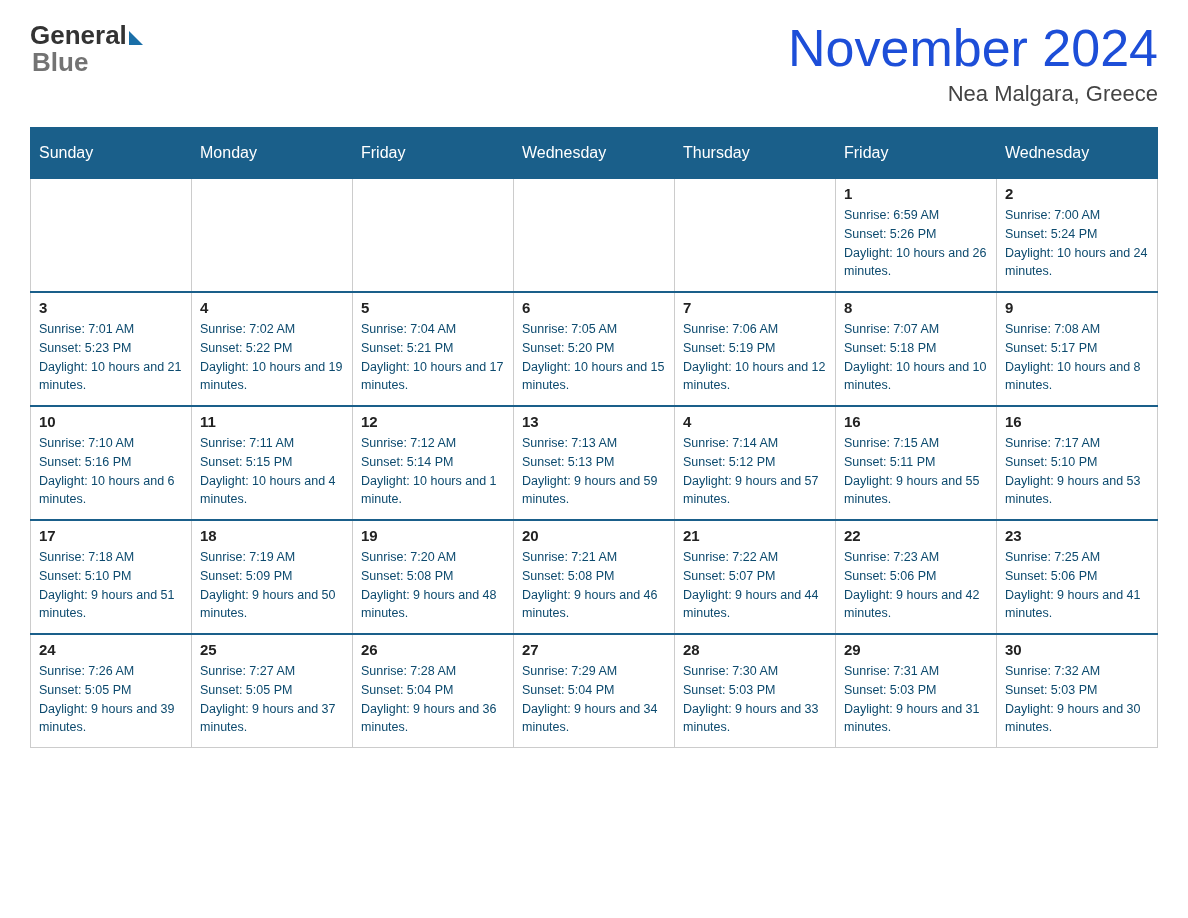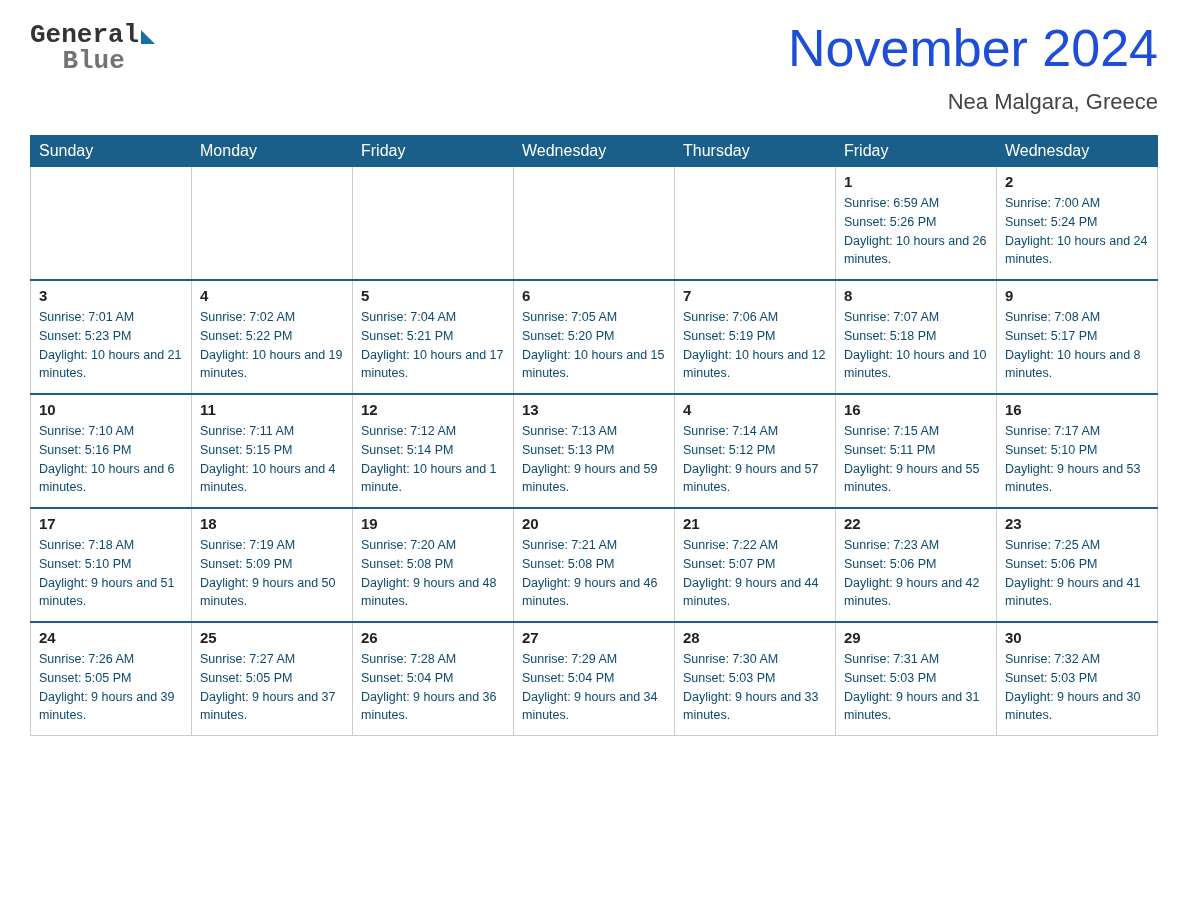--- a/index.html
+++ b/index.html
@@ -12,22 +12,21 @@
     }
     .header {
       display: flex;
       justify-content: space-between;
       align-items: flex-start;
       margin-bottom: 20px;
     }
     .logo {
       display: flex;
       flex-direction: column;
-      align-items: center;
-      font-family: Liberation Mono, monospace;
+      align-items: flex-start;
     }
     .logo-top {
       display: flex;
       align-items: center;
     }
     .logo-general {
       font-size: 26px;
       font-weight: bold;
       color: #333;
     }
@@ -52,32 +51,32 @@
     }
     .month-title {
       font-size: 52px;
       font-weight: normal;
       color: #1d4ed8;
       line-height: 1.1;
     }
     .location {
       font-size: 22px;
       color: #444;
-      margin-top: 12px;
+      margin-top: 4px;
     }
     .calendar {
       width: 100%;
       border-collapse: collapse;
     }
     .calendar th {
       background: #1a5f8a;
       color: #fff;
       font-size: 16px;
       font-weight: normal;
-      padding: 6px 8px;
+      padding: 16px 8px;
       text-align: left;
       border: 1px solid #1a5f8a;
     }
     .calendar td {
       vertical-align: top;
       padding: 6px 8px 10px 8px;
       border: 1px solid #ccc;
       width: 14.28%;
       background: #fff;
       font-size: 13px;

